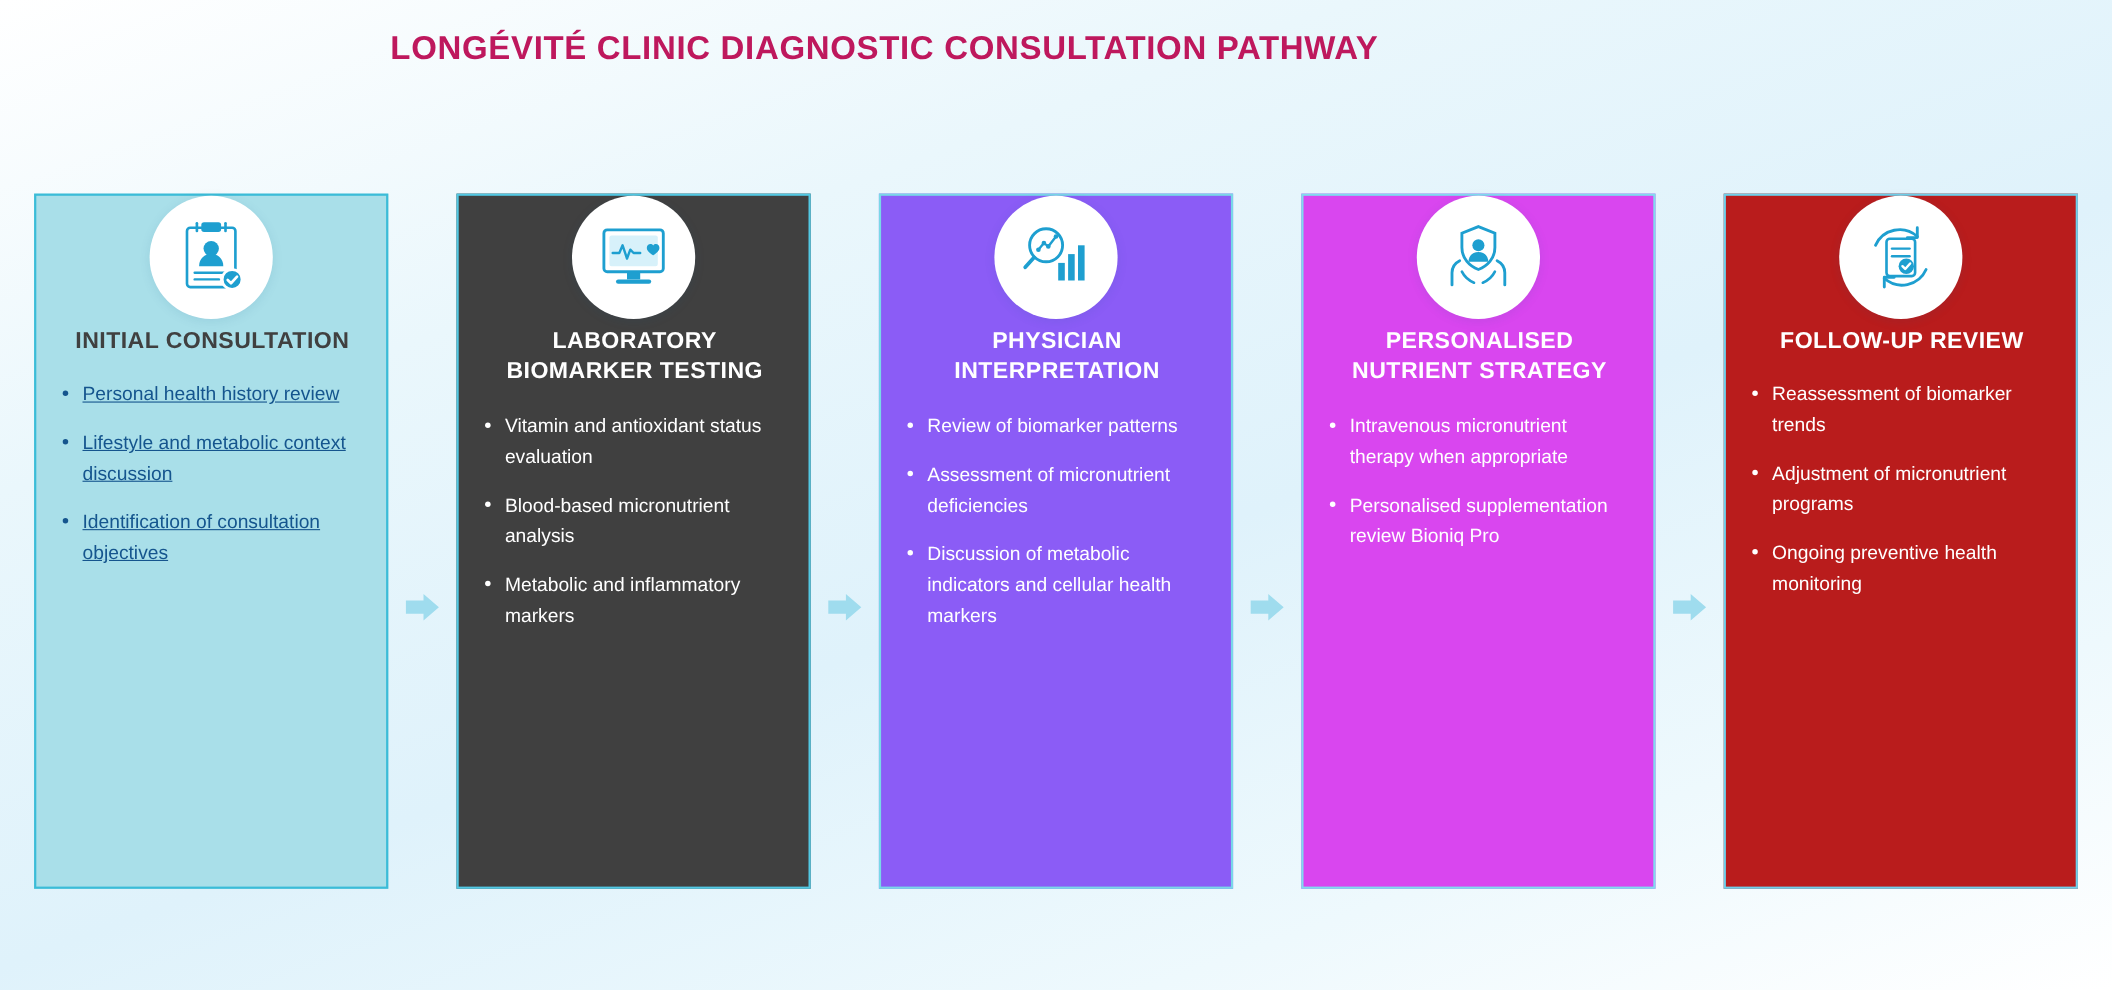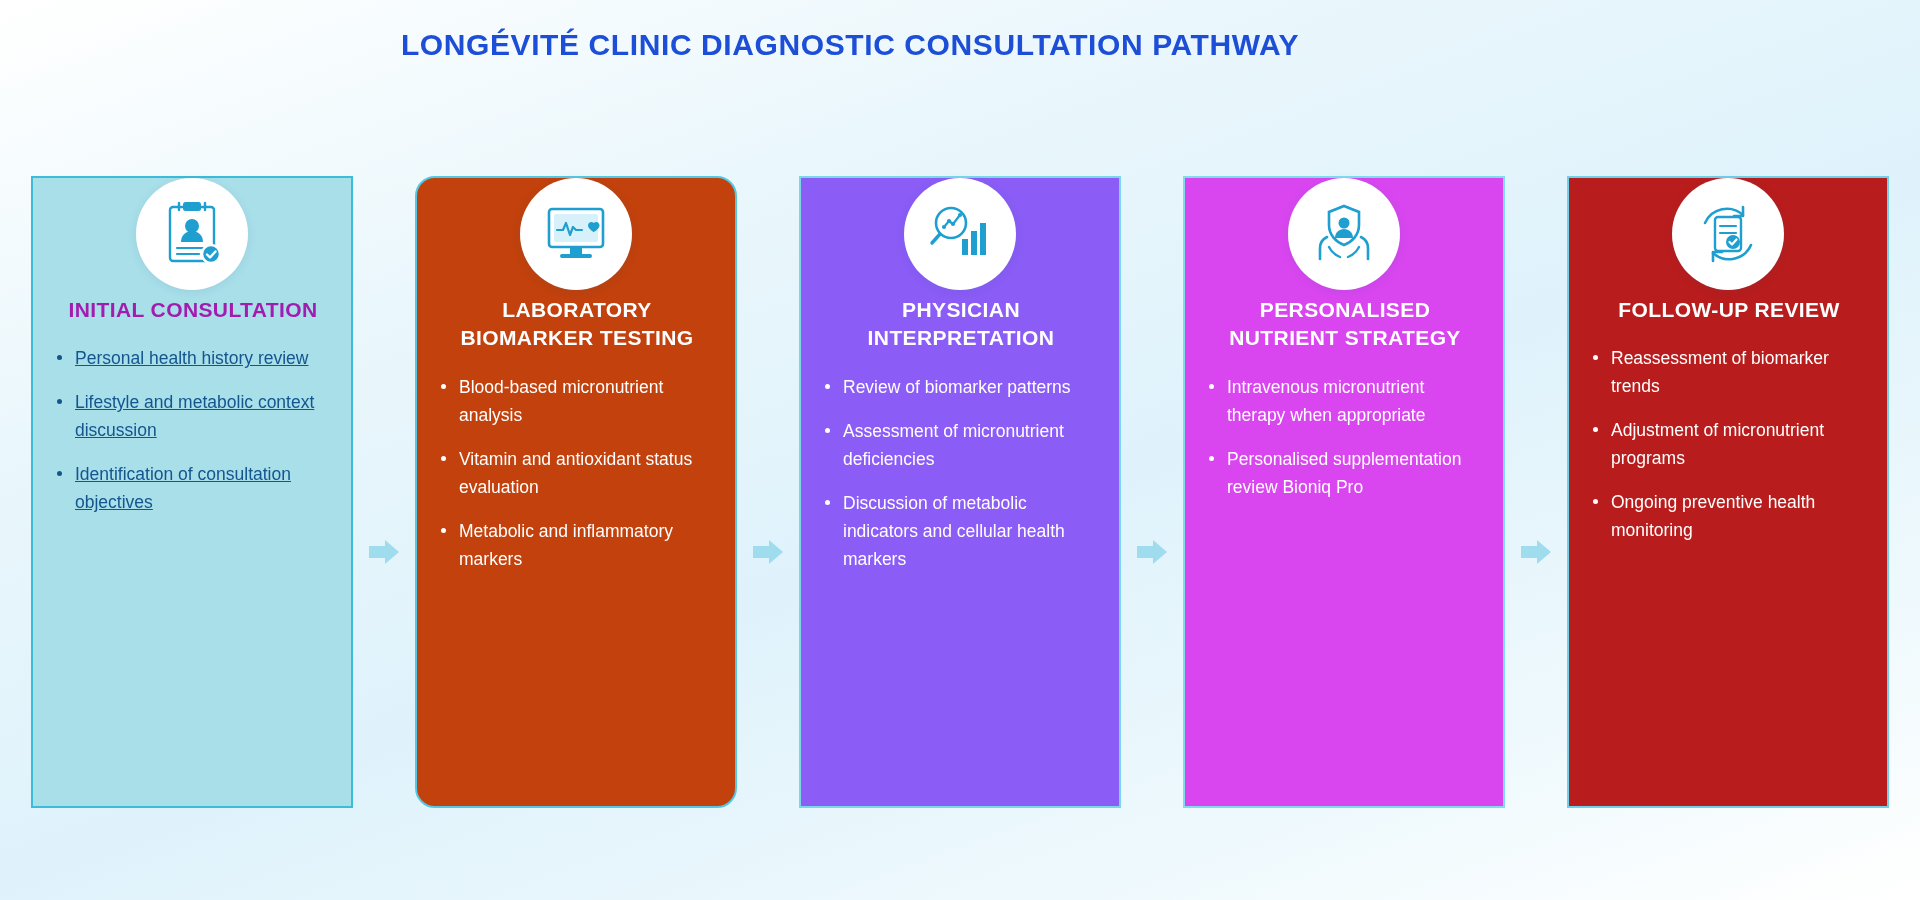--- a/index.html
+++ b/index.html
@@ -22,23 +22,22 @@
   }
   .title {
     position: absolute;
     top: 28px;
     left: 0;
     width: 1608px;
     text-align: center;
     font-size: 30px;
     font-weight: bold;
     letter-spacing: 0.6px;
-    color: #1d4ed8;
+    color: #be185d;
     text-transform: uppercase;
-    padding-left: 46px;
   }
   .flow {
     position: absolute;
     top: 120px;
     left: 30px;
     width: 1860px;
     display: flex;
     align-items: flex-start;
     justify-content: center;
   }
@@ -49,21 +48,21 @@
   }
   .card {
     position: relative;
     margin-top: 56px;
     border: 2px solid #3ebfe0;
     box-sizing: border-box;
     min-height: 632px;
     padding: 118px 20px 28px 22px;
   }
   .card.c1 { background: #a9dfe9; border-color: #3bbcd8; }
-  .card.c2 { background: #c2410c; border-color: #52c9e4; border-radius: 20px; }
+  .card.c2 { background: #404040; border-color: #52c9e4; }
   .card.c3 { background: #8b5cf6; border-color: #79d7e8; }
   .card.c4 { background: #d946ef; border-color: #7fdcef; }
   .card.c5 { background: #b91c1c; border-color: #6fd0ea; }
 
   .icon-wrap {
     position: absolute;
     top: 0;
     left: 50%;
     transform: translateX(-50%);
     width: 112px;
@@ -81,21 +80,21 @@
   .step-title {
     text-align: center;
     color: #ffffff;
     font-weight: bold;
     font-size: 21px;
     line-height: 1.35;
     letter-spacing: 0.4px;
     text-transform: uppercase;
     margin: 0 0 20px 0;
   }
-  .card.c1 .step-title { color: #a21caf; text-align: center; }
+  .card.c1 .step-title { color: #404040; text-align: center; }
 
   ul.bullets {
     list-style: none;
     margin: 0;
     padding: 0;
   }
   ul.bullets li {
     position: relative;
     color: #ffffff;
     font-size: 17.5px;
@@ -174,22 +173,22 @@
             <rect x="10" y="12" width="54" height="38" rx="3" fill="none" stroke="#1e9fd0" stroke-width="2.6"></rect>
             <rect x="15" y="17" width="44" height="28" rx="2" fill="#d7f1fa"></rect>
             <path d="M18 33h6l3-7 4 12 3-8 3 3h6" fill="none" stroke="#1e9fd0" stroke-width="2.2" stroke-linecap="round" stroke-linejoin="round"></path>
             <path d="M49 28.5c0-2.2 1.6-3.6 3.3-3.6 1 0 1.9.4 2.5 1.2.6-.8 1.5-1.2 2.5-1.2 1.7 0 3.2 1.4 3.2 3.6 0 3.4-5.7 6.6-5.7 6.6s-5.8-3.2-5.8-6.6z" fill="#1e9fd0"></path>
             <rect x="31" y="50" width="12" height="7" fill="#1e9fd0"></rect>
             <rect x="21" y="57" width="32" height="4" rx="2" fill="#1e9fd0"></rect>
           </svg>
         </div>
         <div class="step-title">LABORATORY BIOMARKER TESTING</div>
         <ul class="bullets">
+          <li>Vitamin and antioxidant status evaluation</li>
           <li>Blood-based micronutrient analysis</li>
-          <li>Vitamin and antioxidant status evaluation</li>
           <li>Metabolic and inflammatory markers</li>
         </ul>
       </div>
     </div>
 
     <div class="arrow">
       <svg width="34" height="28" viewBox="0 0 34 28">
         <path d="M2 8h16V2l14 12-14 12v-6H2z" fill="#9fdcee"></path>
       </svg>
     </div>

